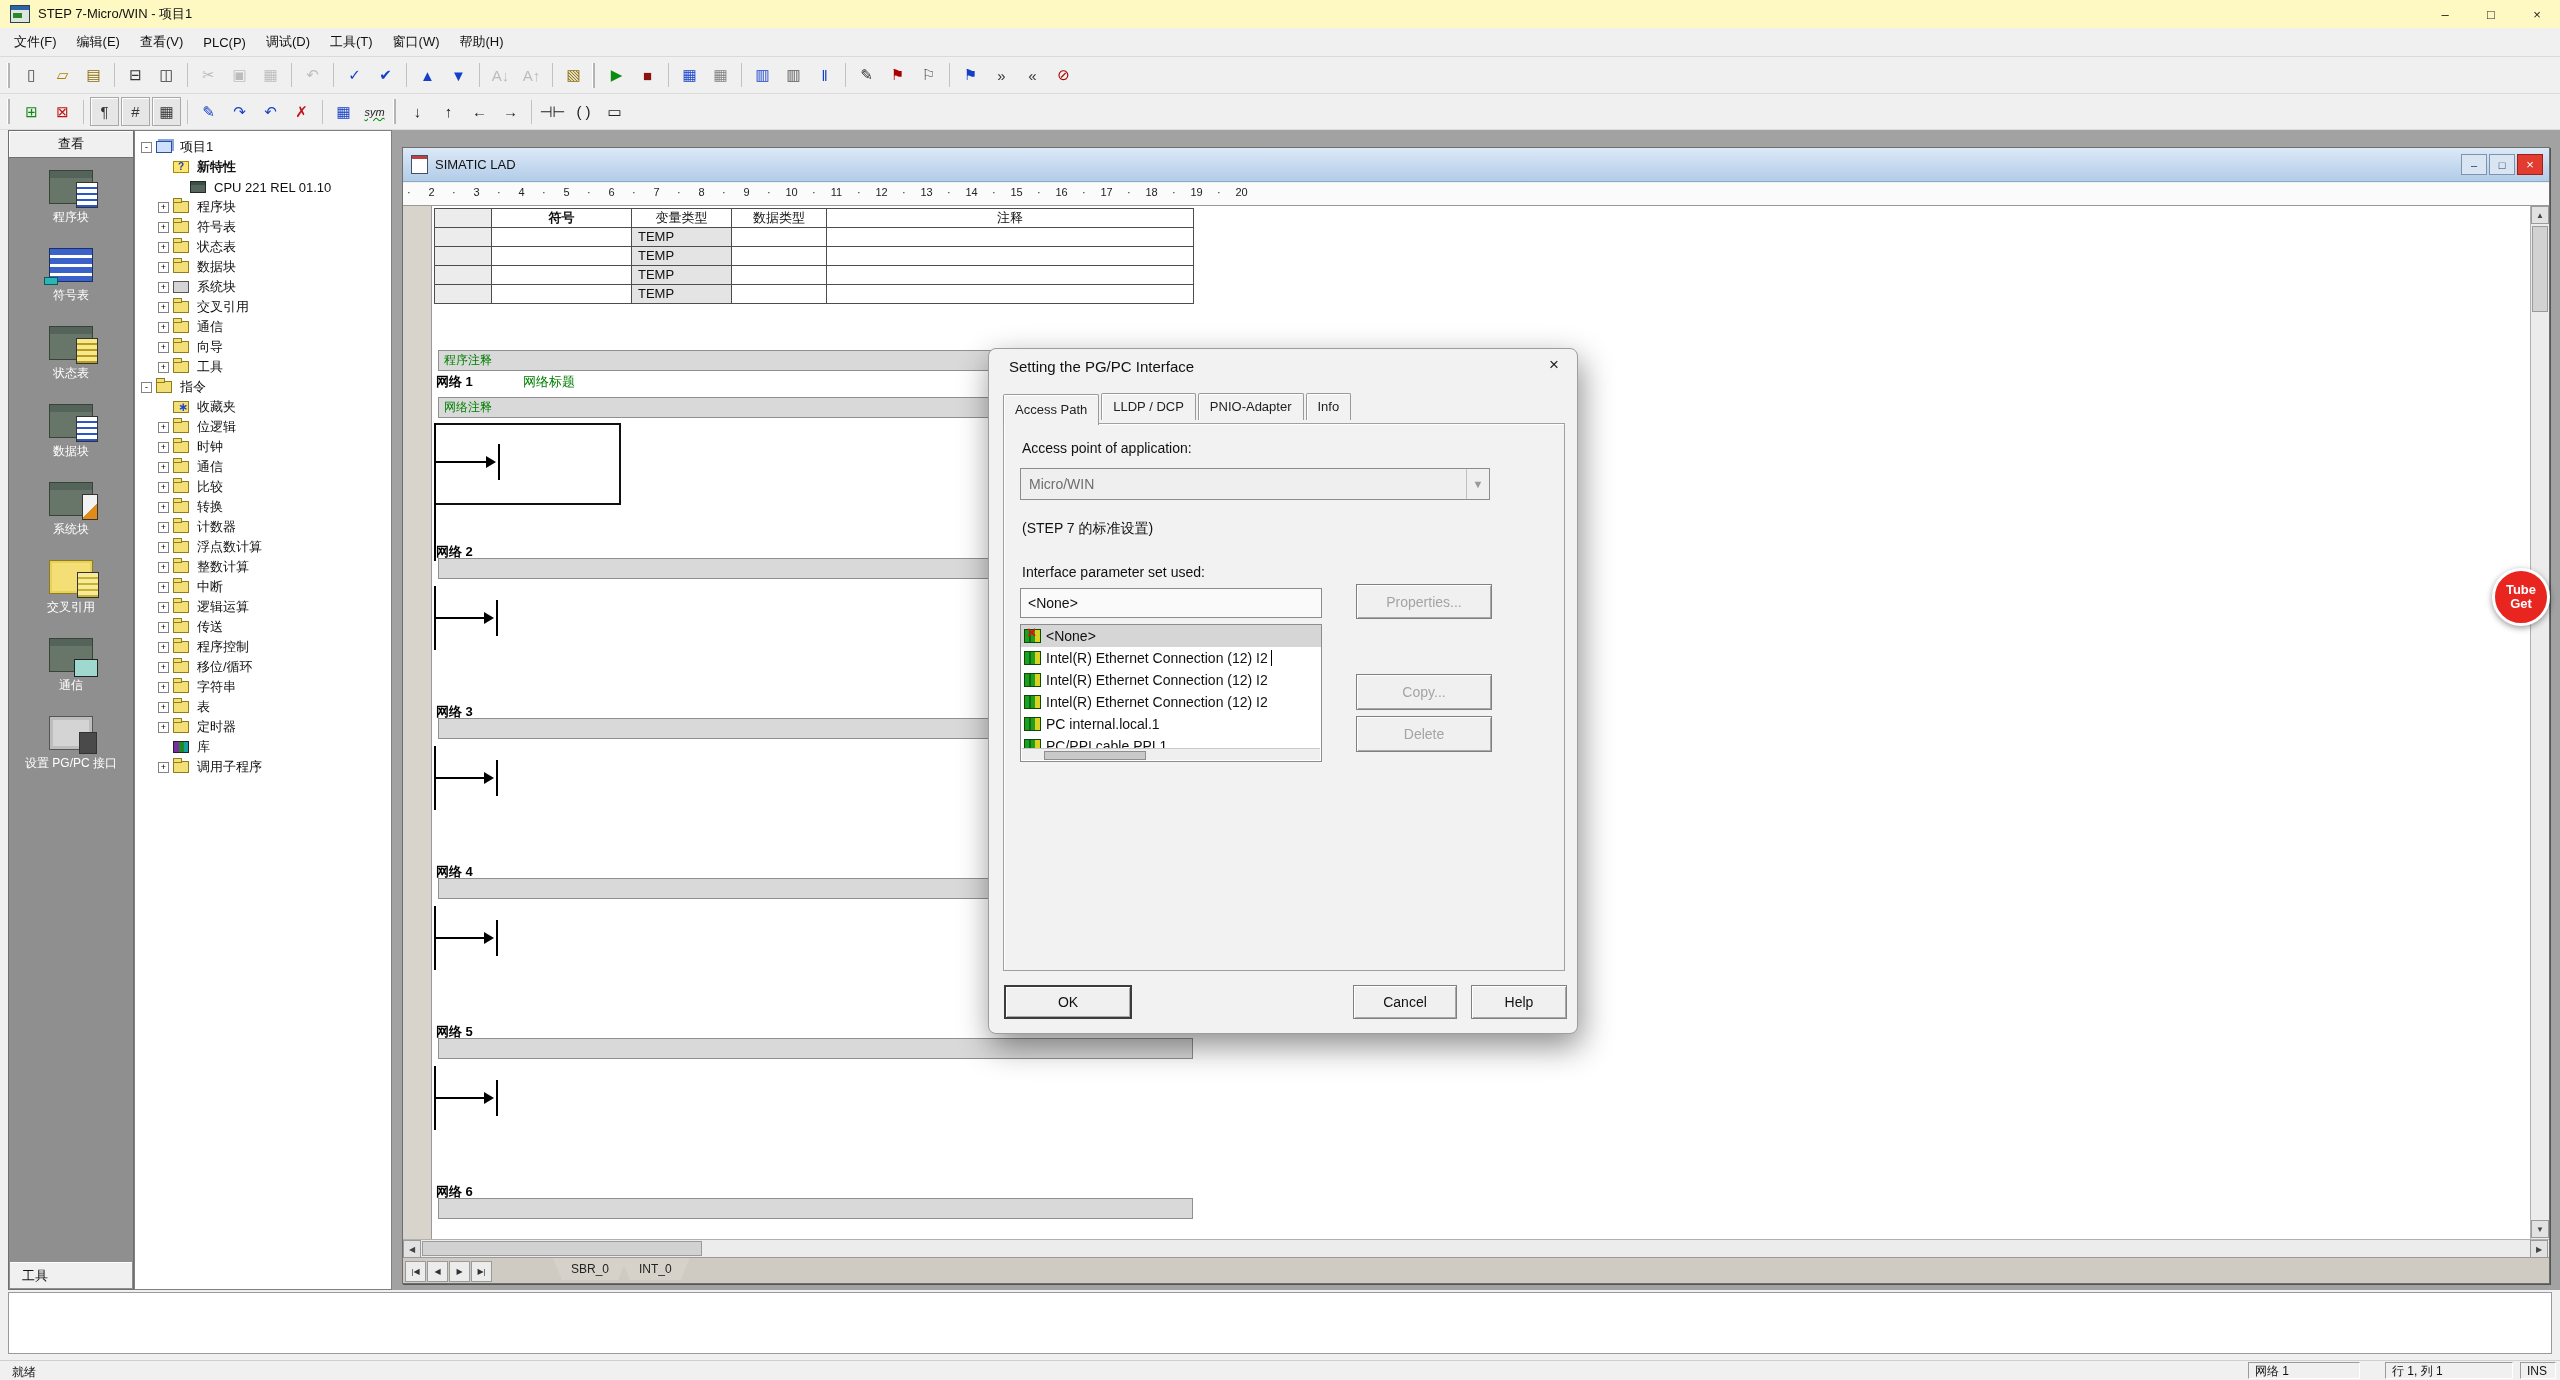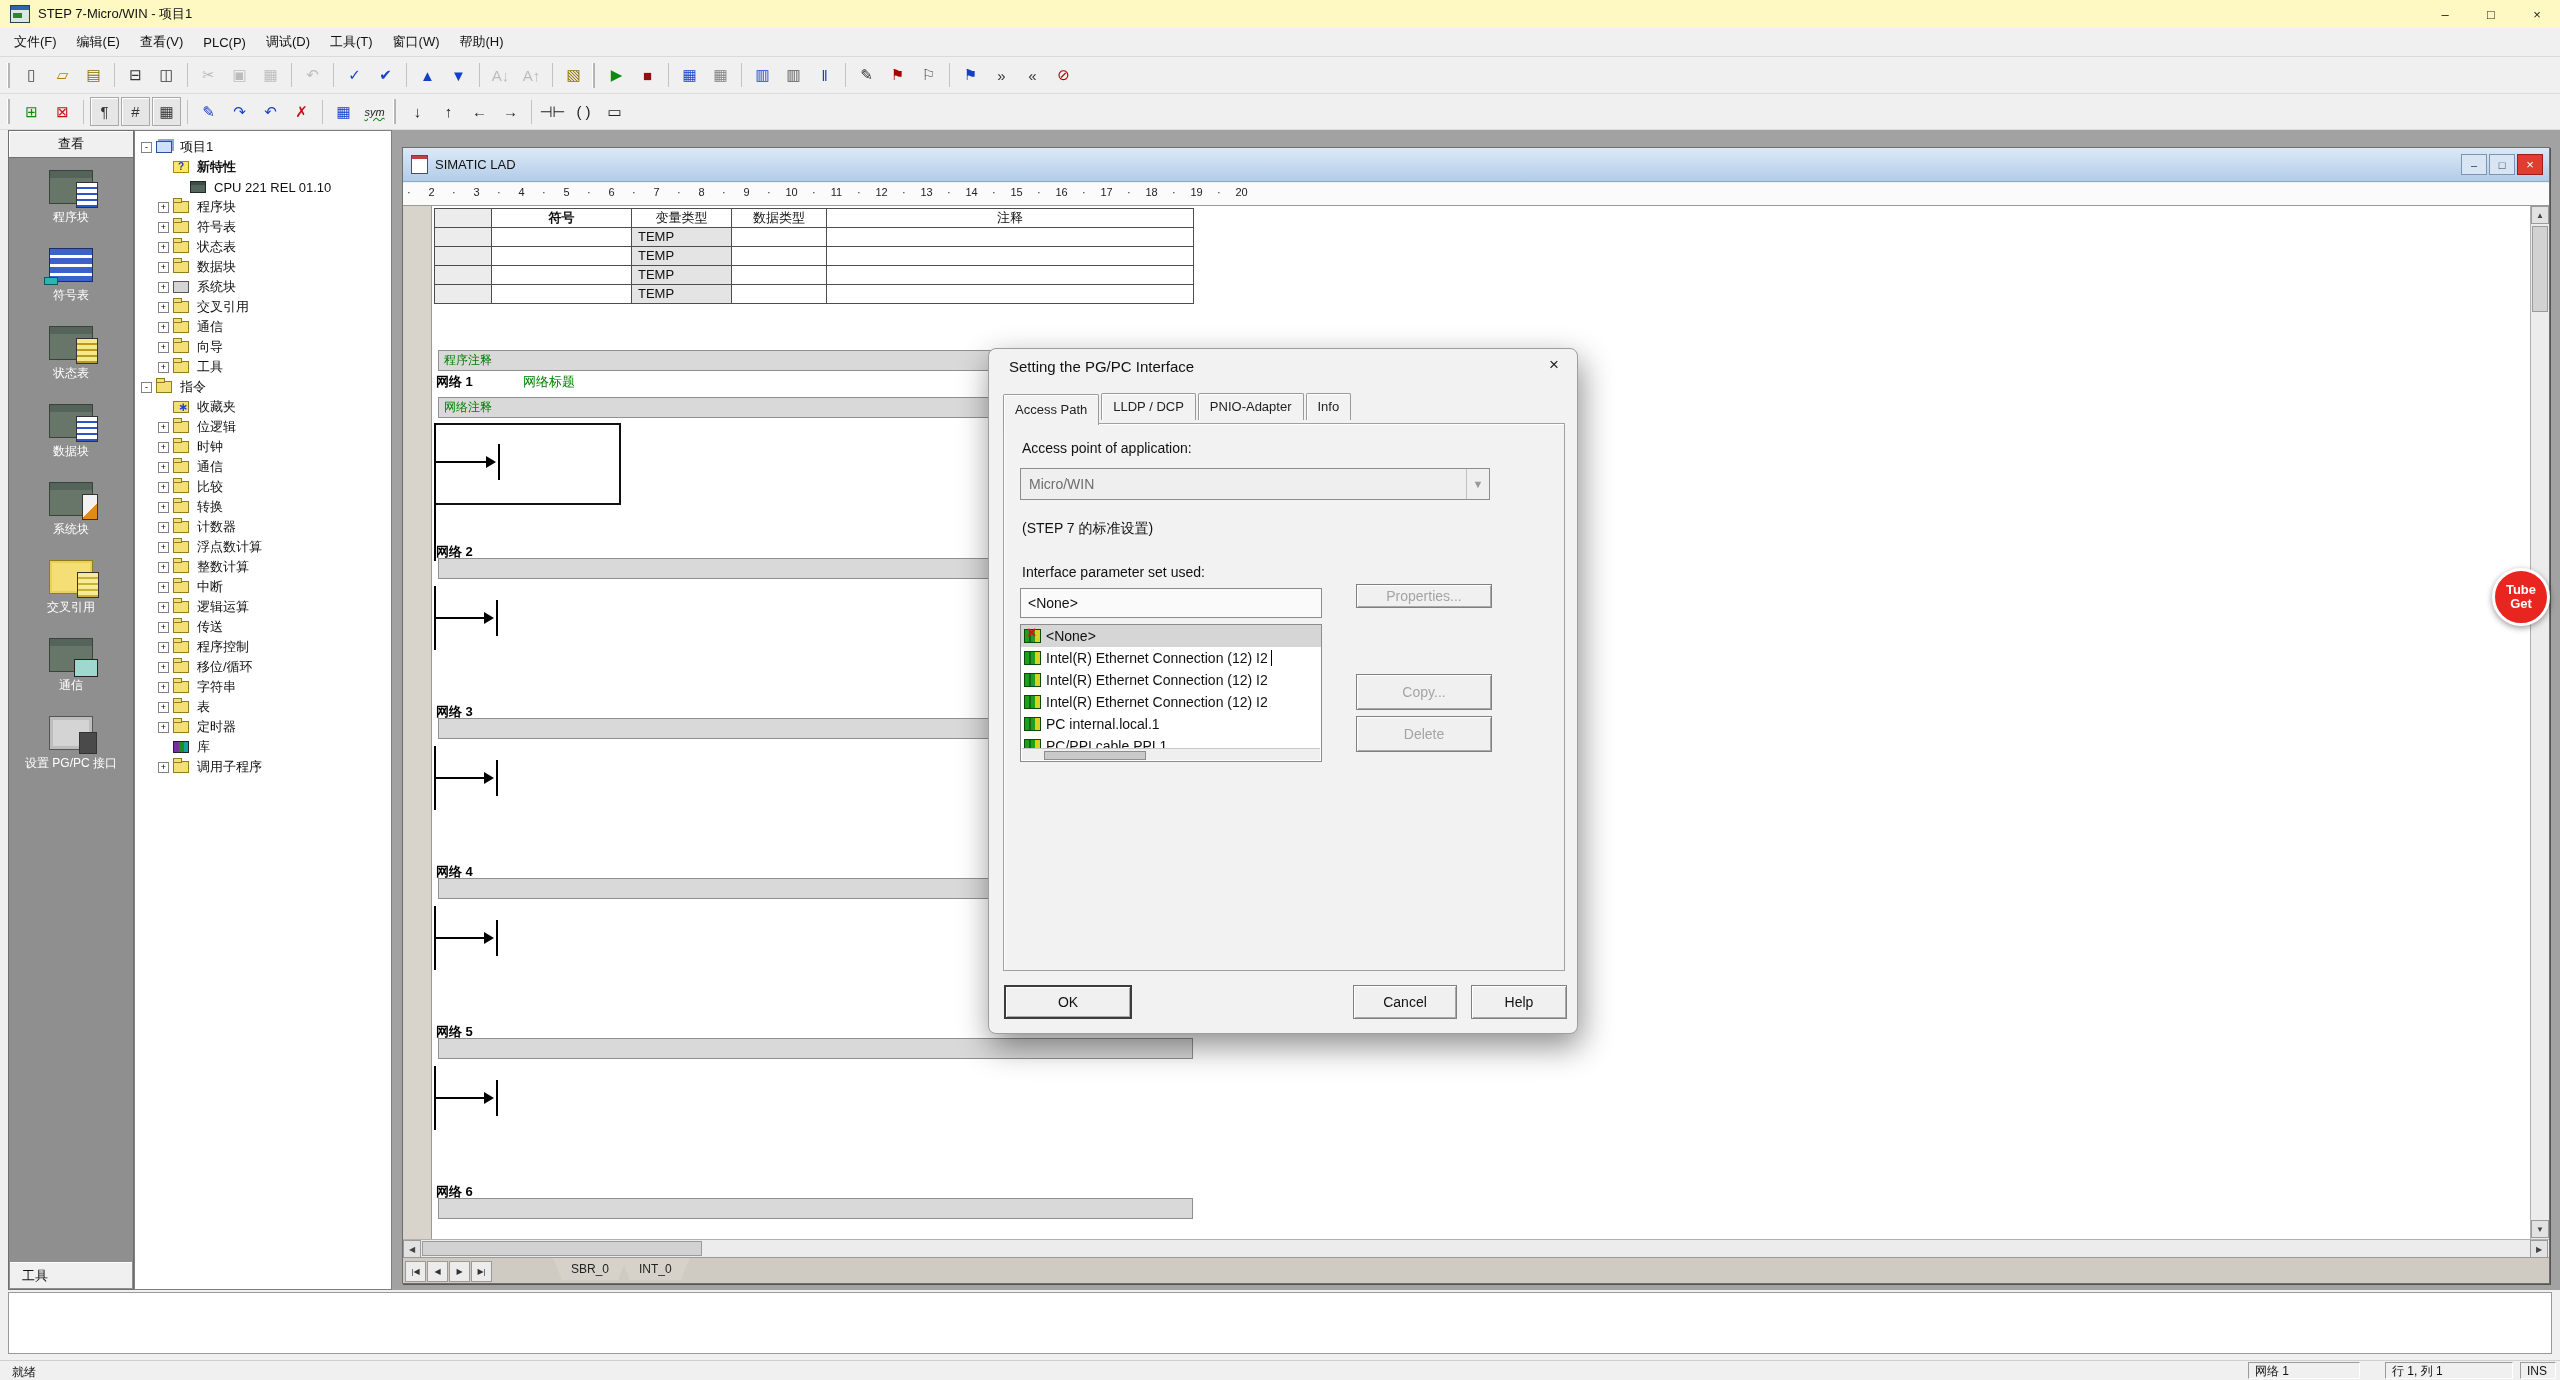--- a/index.html
+++ b/index.html
@@ -615,21 +615,21 @@
     </div>
   <div id="dlg-page">
     <div class="dlg-label" style="left:18px;top:16px;font-weight:bold;font-weight:normal;">Access point of application:</div>
     <div id="dlg-combo">
       <span>Micro/WIN</span>
       <span class="arrow">▼</span>
     </div>
     <div class="dlg-label" style="left:18px;top:96px;">(STEP 7 的标准设置)</div>
     <div class="dlg-label" style="left:18px;top:140px;">Interface parameter set used:</div>
     <div id="dlg-field">&lt;None&gt;</div>
-    <div class="dlg-btn disabled" style="left:352px;top:160px;width:136px;height:24px;">Properties...</div>
+    <div class="dlg-btn disabled" style="left:352px;top:160px;width:136px;height:35px;">Properties...</div>
     <div id="dlg-list">
       <div id="list-rows">
           <div class="ad-row selected">
             <div class="ad-ico none"></div>
             <span>&lt;None&gt;</span>
           </div>
           <div class="ad-row">
             <div class="ad-ico"></div>
             <span>Intel(R) Ethernet Connection (12) I2</span>
             <div class="caret"></div>

